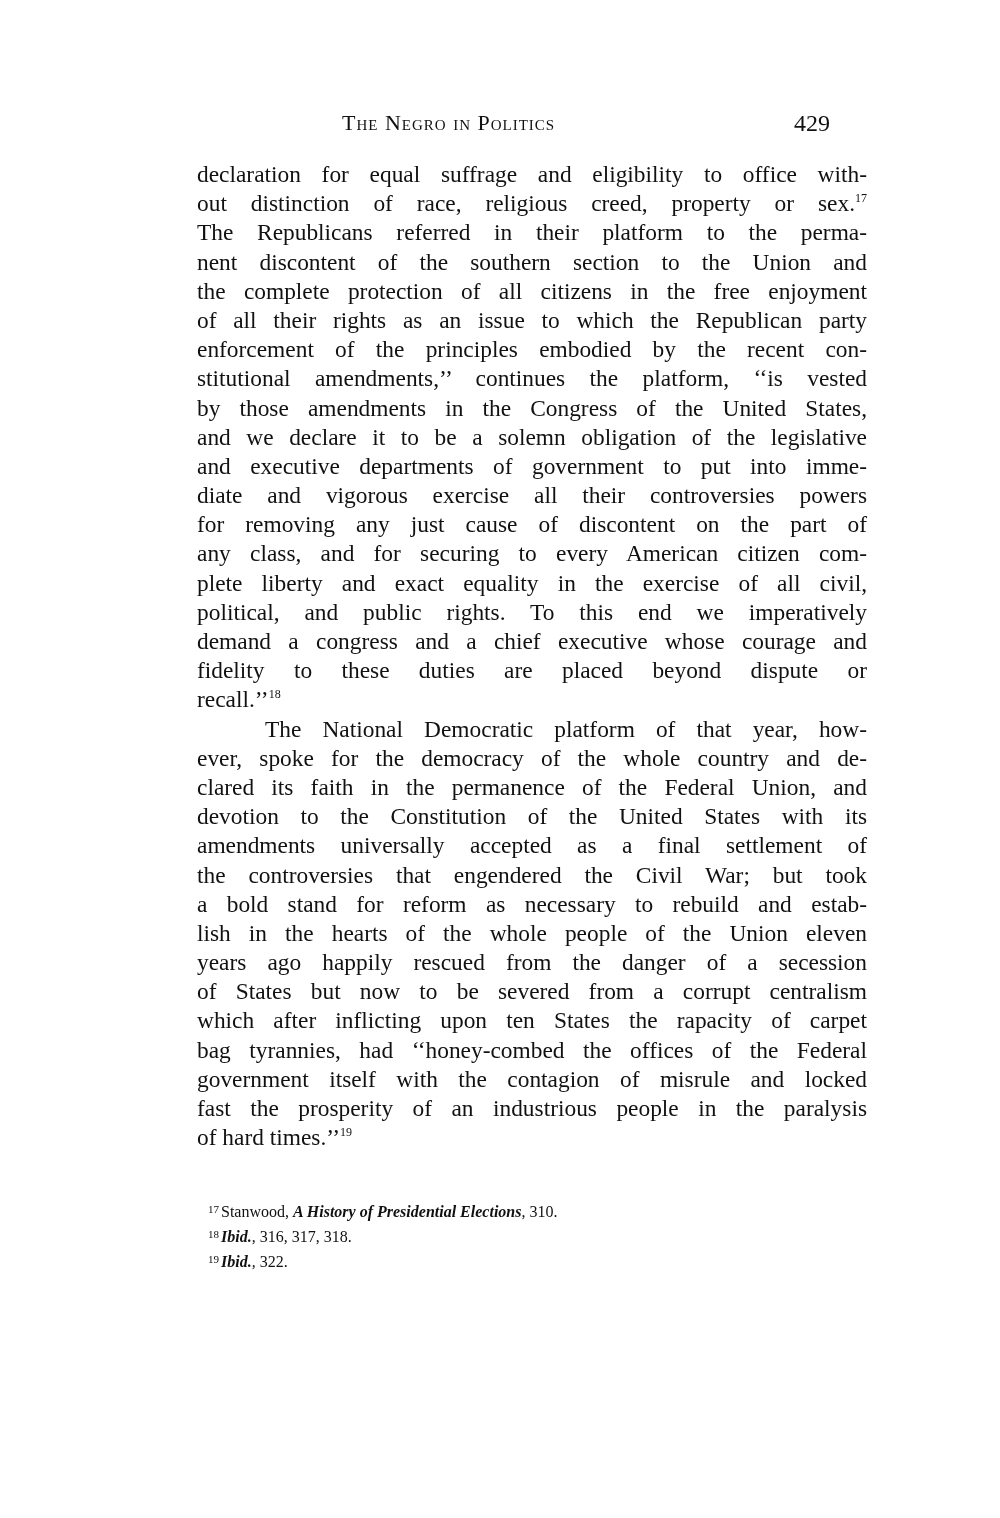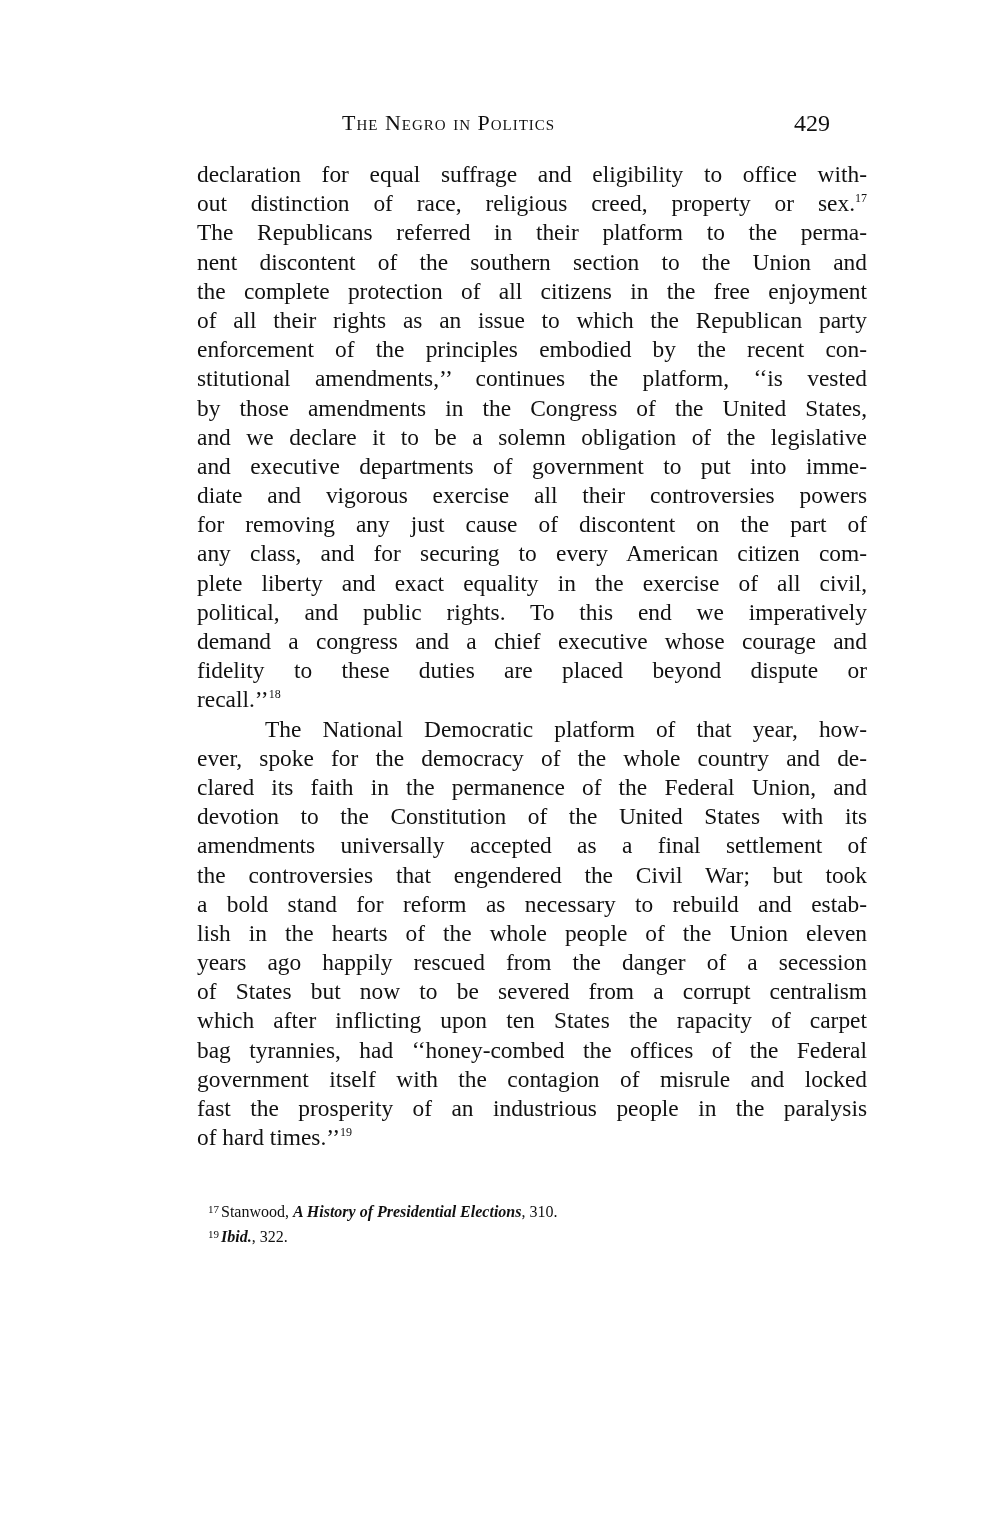--- a/index.html
+++ b/index.html
@@ -66,16 +66,19 @@
       <span class="line">fast the prosperity of an industrious people in the paralysis</span>
       <span class="line last"><span>of hard times.’’</span><sup>19</sup></span>
     </div>
   </div>
 
   <div class="footnotes">
     <span class="fn">
       <span class="fn-num">17</span><span>Stanwood, </span><em>A History of Presidential Elections</em><span>, 310.</span>
     </span>
     <span class="fn">
+      <span class="fn-num">18</span><em>Ibid.</em><span>, 316, 317, 318.</span>
+    </span>
+    <span class="fn">
       <span class="fn-num">19</span><em>Ibid.</em><span>, 322.</span>
     </span>
   </div>
 </div>
 
 </body></html>

